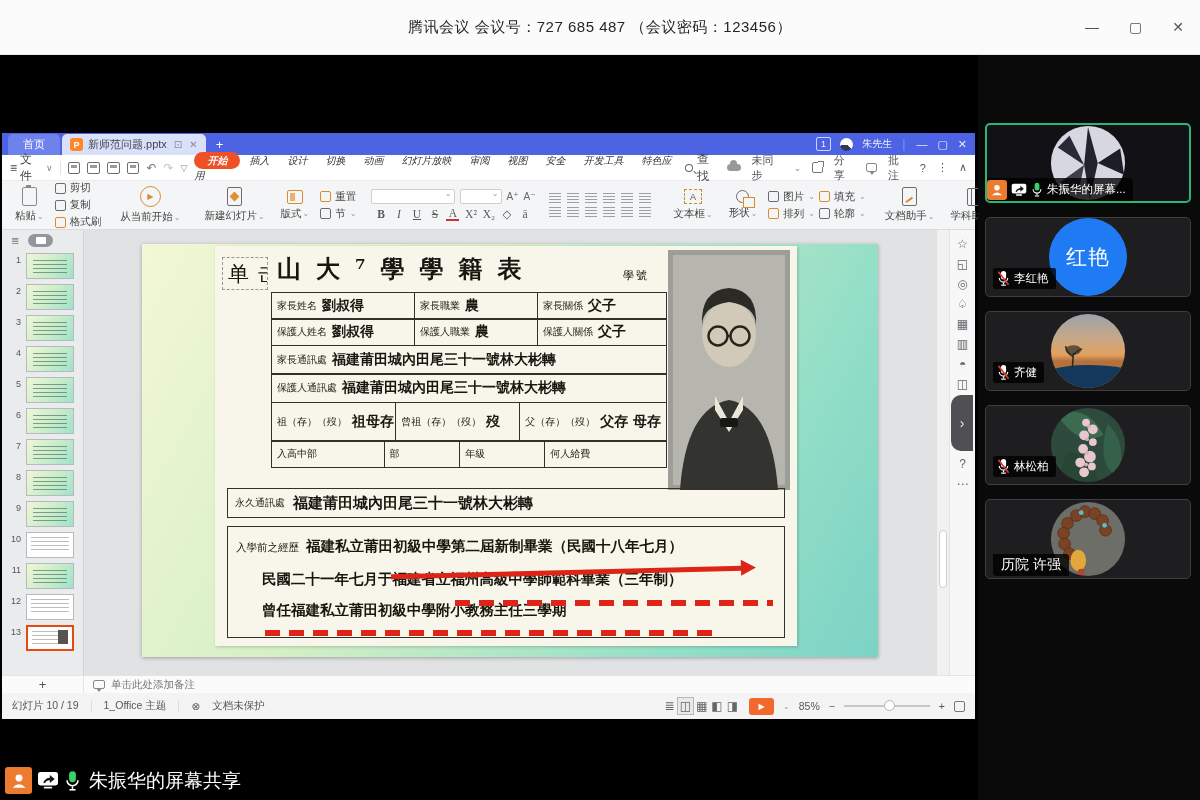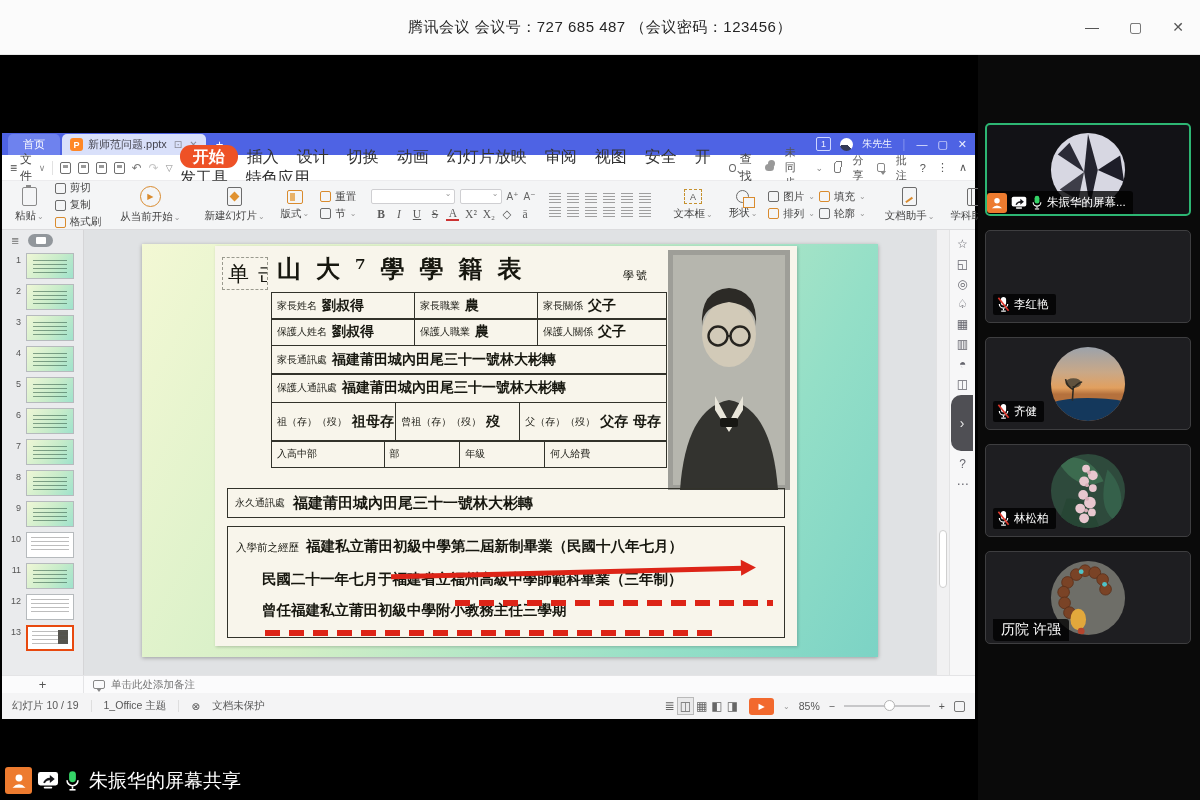--- a/index.html
+++ b/index.html
@@ -33,21 +33,21 @@
   .wwin { display:flex; gap:10px; }
 
   
   .wmenu { height:26px; display:flex; align-items:center; gap:7px; padding:0 8px; border-bottom:1px solid #ececee; background:#fff; }
   .wmenu .file { display:flex; align-items:center; gap:3px; color:#444; font-size:12px; }
   .msep { width:1px; height:14px; background:#e2e2e2; }
   .qi { width:13px; height:12px; border:1.2px solid #6e6e6e; border-radius:2px; display:inline-block; position:relative; }
   .qi::after { content:""; position:absolute; left:2px; right:2px; top:2px; height:3px; background:#9a9a9a; }
   .undo { color:#777; font-size:12px; } .redo { color:#c6c6c6; font-size:12px; }
   .fold { color:#888; font-size:9px; }
-  .mitem { padding:3px 9px; font-size:16px; color:#333; border-radius:11px; }
+  .mitem { padding:3px 9px; font-size:10px; color:#333; border-radius:11px;font-style:italic; }
   .mitem.active { background:#ee5126; color:#fff; padding:3px 13px; font-weight:bold; }
   .msearch { display:flex; align-items:center; gap:4px; color:#444; }
   .mag { width:8px; height:8px; border:1.3px solid #666; border-radius:50%; position:relative; display:inline-block; }
   .mag::after { content:""; position:absolute; left:7px; top:7px; width:4px; height:1.3px; background:#666; transform:rotate(45deg); }
   .wmenu-right { margin-left:auto; display:flex; align-items:center; gap:11px; color:#555; font-size:11px; }
   .cloud { width:14px; height:7px; background:#999; border-radius:7px; position:relative; display:inline-block; }
   .cloud::before { content:""; position:absolute; left:3px; top:-4px; width:7px; height:7px; background:#999; border-radius:50%; }
   .shico { width:11px; height:11px; border:1.2px solid #777; border-radius:2px; position:relative; display:inline-block; }
   .shico::after { content:""; position:absolute; right:-2px; top:-2px; width:5px; height:5px; border-top:1.2px solid #777; border-right:1.2px solid #777; background:#fff; }
   .cico { width:12px; height:9px; border:1.2px solid #888; border-radius:2px; position:relative; display:inline-block; }
@@ -157,21 +157,21 @@
 
   
   .expander { position:absolute; left:951px; top:340px; width:22px; height:56px; background:#4f4f54; border-radius:10px 0 0 10px; color:#e8e8e8; display:flex; align-items:center; justify-content:center; font-size:14px; }
   .banner { position:absolute; left:5px; bottom:6px; display:flex; align-items:center; gap:5px; }
   .banner .bname { color:#fff; font-size:19px; margin-left:3px; }
   .pbadge { background:#ed7b2f; border-radius:3px; display:flex; align-items:center; justify-content:center; }
   .pbadge.lg { width:27px; height:27px; } .pbadge.sm { width:20px; height:20px; }
 
   
   .sidebar { position:absolute; left:978px; top:55px; width:222px; height:745px; background:#0a0a0a; display:flex; flex-direction:column; padding:68px 0 0 7px; gap:14px; }
-  .tile { width:206px; height:93px; background:#1e1e21; border:1px solid #3e3e40; border-radius:5px; position:relative; display:flex; align-items:center; justify-content:center; }
+  .tile { width:206px; height:80px; background:#1e1e21; border:1px solid #3e3e40; border-radius:5px; position:relative; display:flex; align-items:center; justify-content:center; }
   .tile.active { border:2px solid #2db673; background:#121216; }
   .circle { width:78px; height:78px; border-radius:50%; display:flex; align-items:center; justify-content:center; }
   .circle.blue { background:#1f7bf4; color:#fff; font-size:21px; letter-spacing:1px; }
   .tag { position:absolute; left:0; bottom:0; display:flex; align-items:center; gap:4px; background:rgba(0,0,0,.78); padding:0 7px 0 0; height:23px; border-radius:0 3px 0 4px; }
   .tag .tname { color:#fff; font-size:11.5px; white-space:nowrap; }
   .tag.plain { left:7px; bottom:2px; padding:2px 8px; height:auto; }
   .tag.plain .tname { font-size:14px; }
   .tag.muted { left:7px; bottom:7px; padding:2px 7px 2px 4px; height:auto; border-radius:2px; }
 </style>
 </head>
@@ -722,20 +722,21 @@
           <rect x="4.2" y="1" width="5.6" height="9" rx="2.8" fill="#35d467"></rect>
           <path d="M2.5 8.5 a4.5 4.5 0 0 0 9 0" fill="none" stroke="#fff" stroke-width="1.3"></path>
           <line x1="7" y1="13.5" x2="7" y2="15.5" stroke="#fff" stroke-width="1.3"></line>
           <line x1="4.5" y1="16.3" x2="9.5" y2="16.3" stroke="#fff" stroke-width="1.3"></line>
         </svg>
       <span class="tname">朱振华的屏幕...</span>
     </div>
   </div>
 
   <div class="tile">
+    <div class="circle blue">红艳</div>
     <div class="tag muted">
       <svg viewBox="0 0 14 18" width="13">
           <rect x="4.2" y="1" width="5.6" height="9" rx="2.8" fill="#fff"></rect>
           <path d="M2.5 8.5 a4.5 4.5 0 0 0 9 0" fill="none" stroke="#fff" stroke-width="1.3"></path>
           <line x1="7" y1="13.5" x2="7" y2="15.5" stroke="#fff" stroke-width="1.3"></line>
           <line x1="4.5" y1="16.3" x2="9.5" y2="16.3" stroke="#fff" stroke-width="1.3"></line>
           <line x1="1.5" y1="2" x2="12.5" y2="16" stroke="#e03a2f" stroke-width="1.8"></line>
         </svg>
       <span class="tname">李红艳</span>
     </div>

